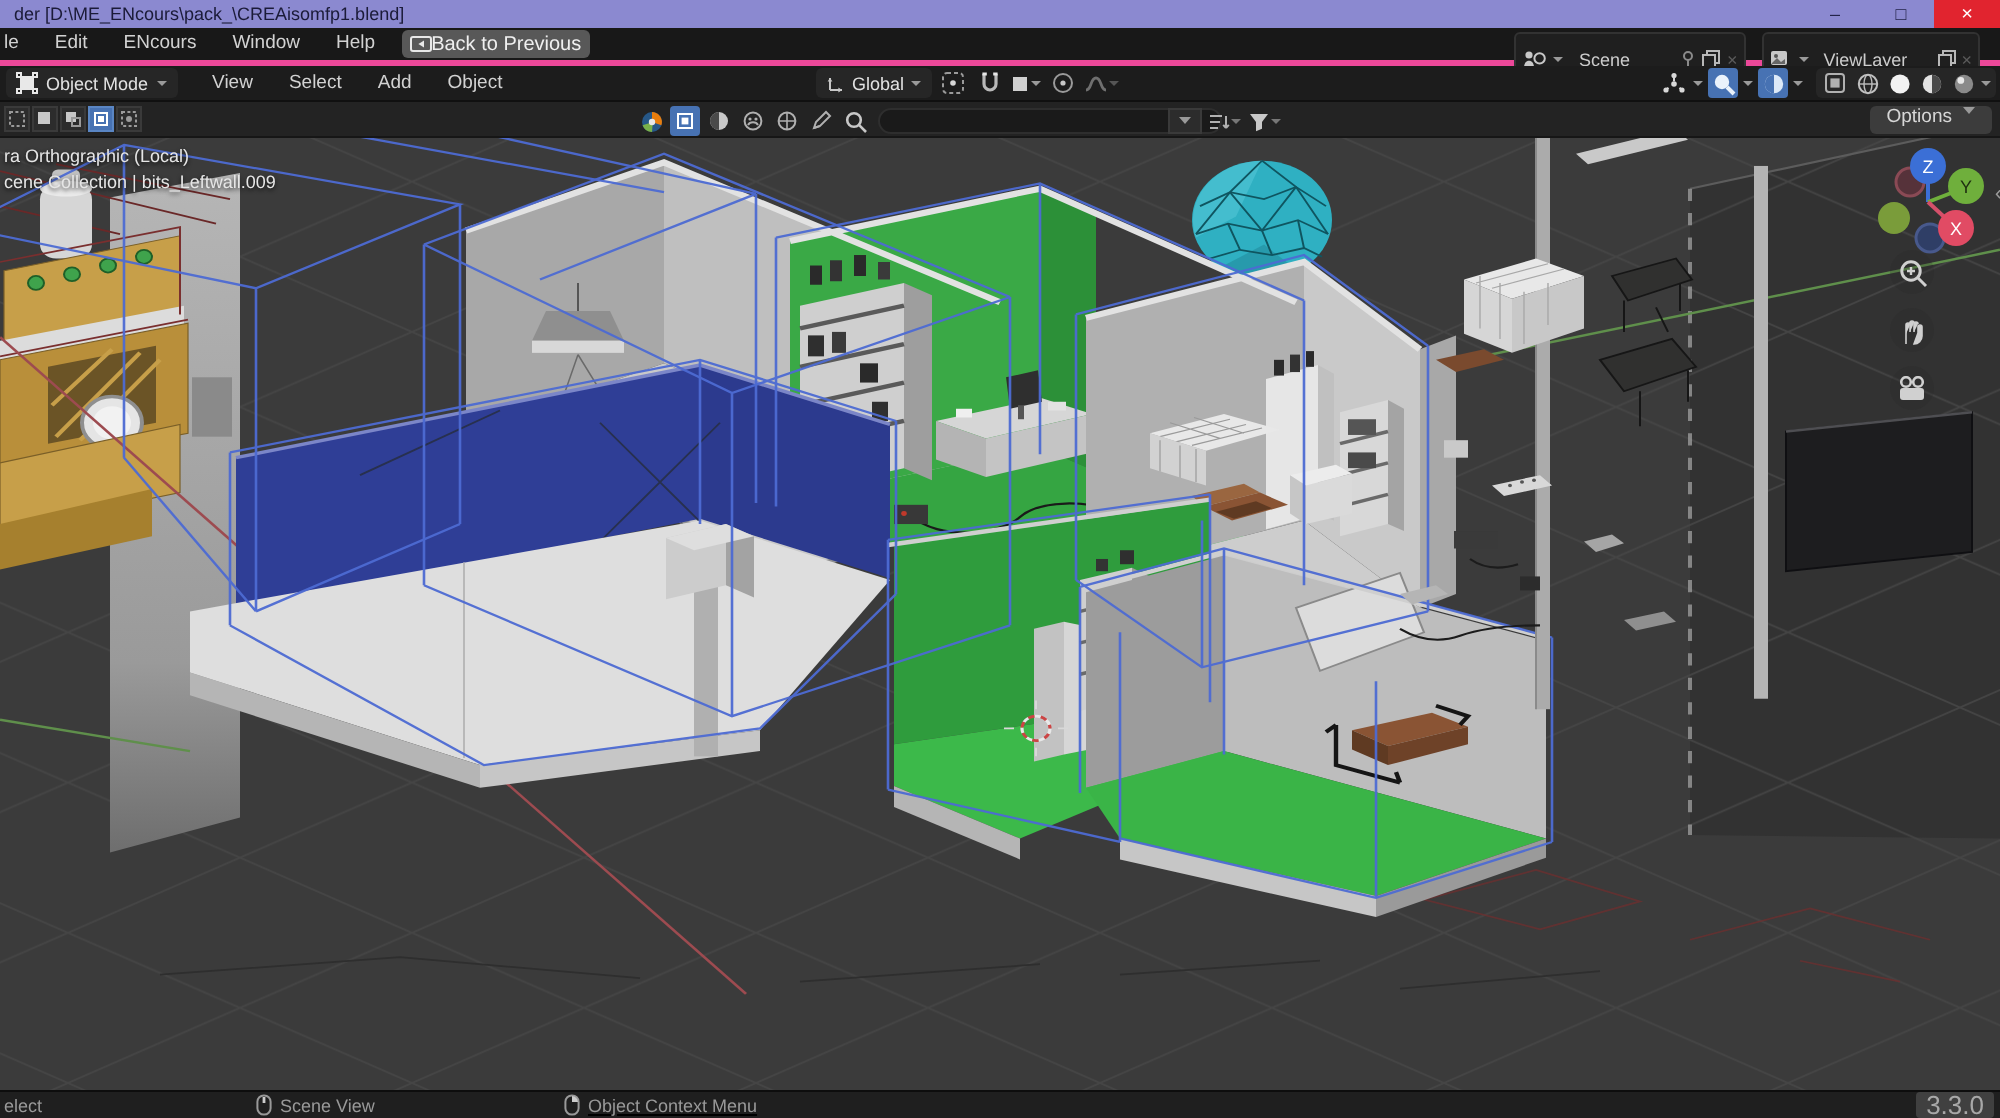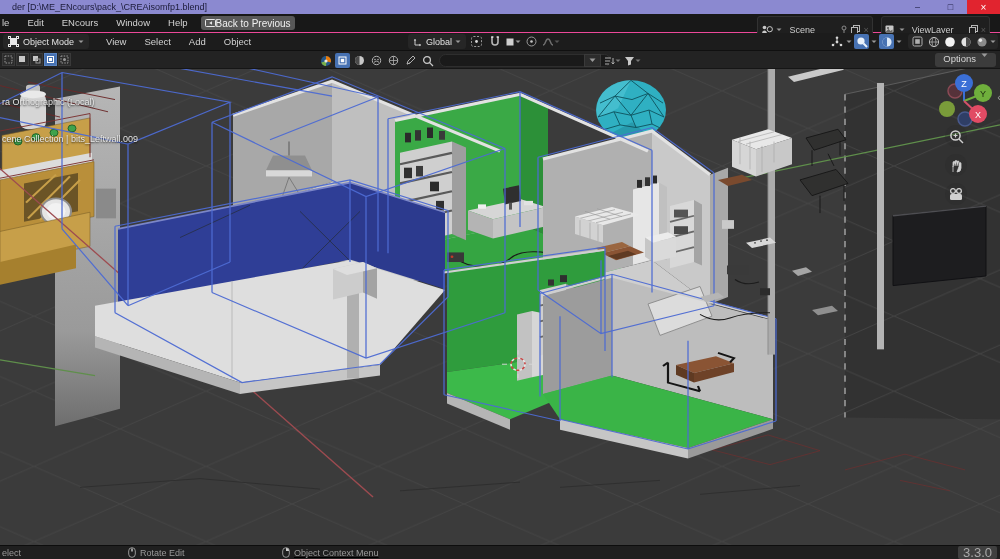--- a/index.html
+++ b/index.html
@@ -2,29 +2,29 @@
 <html><head>
 <meta charset="utf-8">
 <style>
   * { margin:0; padding:0; box-sizing:border-box; }
   html,body { width:1000px; height:559px; overflow:hidden; background:#3b3b3b;
     font-family:"Liberation Sans","DejaVu Sans",sans-serif; }
   .app { width:1000px; height:559px; display:flex; flex-direction:column; position:relative; }
 
   
   .titlebar { height:14px; background:#8b89d0; display:flex; align-items:center; position:relative; }
-  .titlebar .title { font-size:9px; color:#1b1b38; padding-left:12px; white-space:nowrap; }
+  .titlebar .title { font-size:9px; color:#1b1b38; padding-left:7px; white-space:nowrap; }
   .wincontrols { position:absolute; right:0; top:0; height:14px; display:flex; }
   .winbtn { width:33px; height:14px; display:flex; align-items:center; justify-content:center;
     font-size:9px; color:#24244a; }
   .winbtn.close { background:#e1242f; color:#fff; font-size:10px; }
 
   
   .menubar { height:19px; background:#181818; display:flex; align-items:center; position:relative;
-    border-bottom:1px solid #ec4899; }
+    border-bottom:3px solid #ec4899; }
   .menu-item { font-size:9.5px; color:#d2d2d2; padding:0 9px; line-height:18px; cursor:default; }
   .menu-item:first-child { padding-left:2px; }
   .back-btn { margin-left:4px; background:#585858; border-radius:3px; height:14px; display:flex;
     align-items:center; padding:0 4px; color:#f0f0f0; font-size:10px; }
   .topbar-widgets { position:absolute; right:10px; top:2px; display:flex; gap:8px; }
   .tb-widget { background:#1f1f1f; border:1px solid #323232; border-radius:3px; height:27px;
     display:flex; align-items:center; padding:0 3px; gap:3px; }
   .tb-widget .wlabel { font-size:9px; color:#cccccc; padding:0 4px; }
   .tb-widget.scene .wlabel { width:52px; }
   .tb-widget.vlayer .wlabel { width:58px; }
@@ -61,21 +61,21 @@
     font-family:"Liberation Sans",sans-serif; }
   .rightcluster { position:absolute; left:584px; top:2px; display:flex; align-items:center; gap:3px; }
   .options-btn { position:absolute; right:4px; top:2px; background:#3c3c3c; border-radius:3px;
     height:14px; display:flex; align-items:flex-start; gap:5px; padding:0 8px; }
   .options-btn span { font-size:9.5px; color:#d6d6d6; }
 
   
   .viewport { flex:1; position:relative; background:#3b3b3b; overflow:hidden; }
   .overlay-text { position:absolute; left:2px; top:3px; z-index:5; pointer-events:none; }
   .overlay-text div { font-size:9px; color:#e6e6e6; text-shadow:0 1px 2px rgba(0,0,0,.8);
-    line-height:12.5px; white-space:nowrap;margin-top:24px; }
+    line-height:12.5px; white-space:nowrap; }
   .gizmo { position:absolute; left:927px; top:0px; z-index:6; }
   .navtools { position:absolute; left:945px; top:56px; z-index:6; display:flex; flex-direction:column;
     gap:7px; align-items:center; }
   .navbtn { width:22px; height:22px; border-radius:11px; display:flex; align-items:center;
     justify-content:center; background:rgba(40,40,40,.25); }
   .collapse-arrow { position:absolute; right:-1px; top:22px; color:#9a9a9a; font-size:11px; z-index:6; }
 
   
   .statusbar { height:14px; background:#1f1f1f; border-top:1px solid #0d0d0d; position:relative;
     display:flex; align-items:center; }
@@ -698,21 +698,21 @@
     <div class="collapse-arrow">‹</div>
   </div>
 
   <div class="statusbar">
     <span class="sleft">elect</span>
     <div class="shint" style="left:128px;">
       <svg class="ic" width="8" height="11" viewBox="0 0 8 11">
         <rect x="0.7" y="0.7" width="6.6" height="9.6" rx="3.2" fill="none" stroke="#999"></rect>
         <rect x="3.3" y="1.5" width="1.4" height="3" fill="#ccc"></rect>
       </svg>
-      <span class="hlabel">Rotate Edit</span>
+      <span class="hlabel">Scene View</span>
     </div>
     <div class="shint" style="left:282px;text-decoration:underline;">
       <svg class="ic" width="8" height="11" viewBox="0 0 8 11">
         <rect x="0.7" y="0.7" width="6.6" height="9.6" rx="3.2" fill="none" stroke="#999"></rect>
         <path d="M4 1 a3 3 0 0 1 3 3 h-3z" fill="#ccc"></path>
       </svg>
       <span class="hlabel">Object Context Menu</span>
     </div>
     <span class="sversion">3.3.0</span>
   </div>

